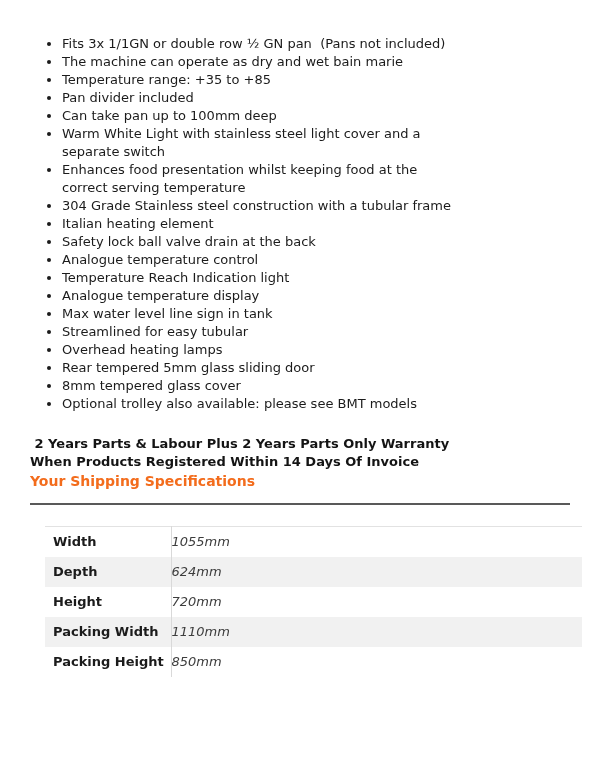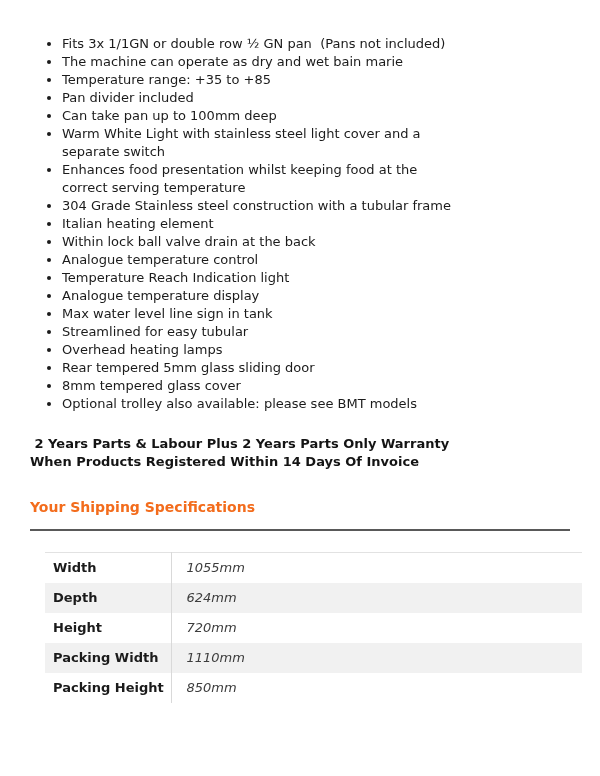--- a/index.html
+++ b/index.html
@@ -34,21 +34,21 @@
   .warranty {
     margin: 22px 0 0 0;
     font-size: 13px;
     line-height: 18px;
     font-weight: bold;
     color: #141414;
     white-space: pre-wrap;
     max-width: 540px;
   }
   .shipping-heading {
-    margin: 28px 0 0 0;
+    margin: 2px 0 0 0;
     font-size: 14px;
     line-height: 16px;
     font-weight: bold;
     color: #f36c1c;
   }
   .divider {
     border: none;
     border-top: 2px solid #595959;
     margin: 14px 0 0 0;
     width: 540px;
@@ -72,39 +72,38 @@
   table.specs td.spec-label {
     width: 126px;
     font-weight: bold;
     color: #1b1b1b;
     padding-left: 8px;
     border-right: 1px solid #d9d9d9;
   }
   table.specs td.spec-value {
     font-style: italic;
     color: #3d3d3d;
-    padding-left: 15px;
   }
 </style>
 </head>
 <body>
 
 <div class="page">
 
   <ul class="features">
     <li>Fits 3x 1/1GN or double row ½ GN pan  (Pans not included)</li>
     <li>The machine can operate as dry and wet bain marie</li>
     <li>Temperature range: +35 to +85</li>
     <li>Pan divider included</li>
     <li>Can take pan up to 100mm deep</li>
     <li>Warm White Light with stainless steel light cover and a separate switch</li>
     <li>Enhances food presentation whilst keeping food at the correct serving temperature</li>
     <li>304 Grade Stainless steel construction with a tubular frame</li>
     <li>Italian heating element</li>
-    <li>Within lock ball valve drain at the back</li>
+    <li>Safety lock ball valve drain at the back</li>
     <li>Analogue temperature control</li>
     <li>Temperature Reach Indication light</li>
     <li>Analogue temperature display</li>
     <li>Max water level line sign in tank</li>
     <li>Streamlined for easy tubular</li>
     <li>Overhead heating lamps</li>
     <li>Rear tempered 5mm glass sliding door</li>
     <li>8mm tempered glass cover</li>
     <li>Optional trolley also available: please see BMT models</li>
   </ul>

